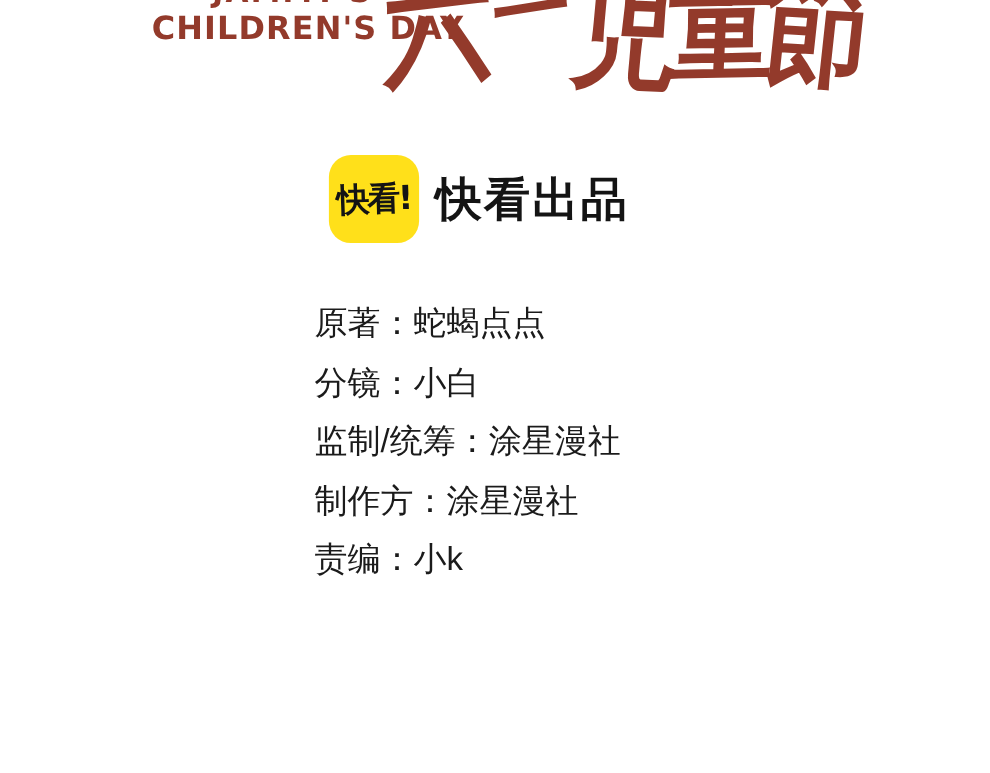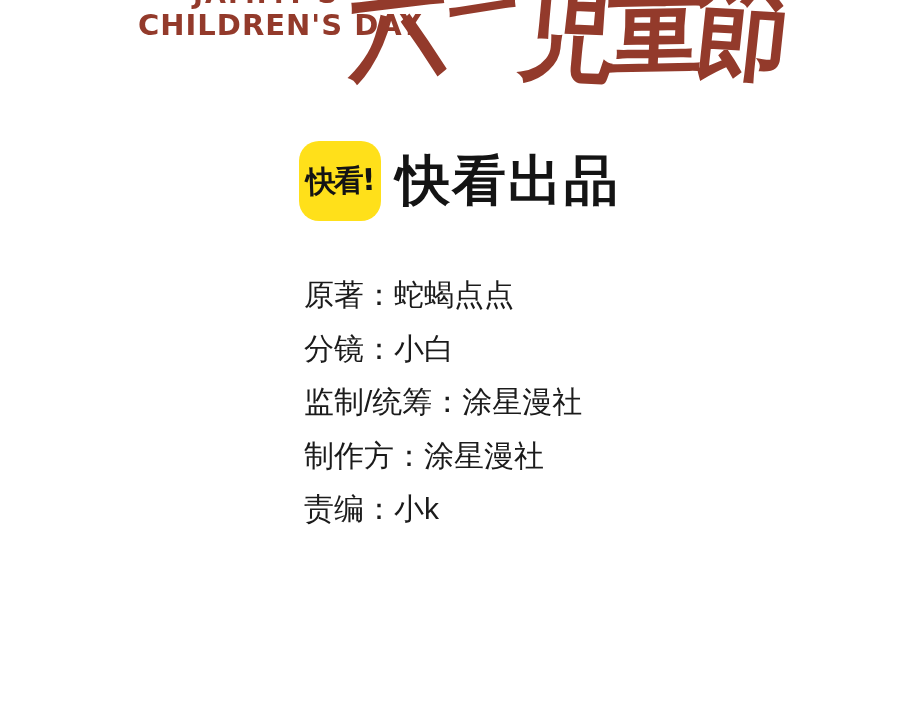--- a/index.html
+++ b/index.html
@@ -56,27 +56,27 @@
     display:flex;align-items:center;justify-content:center;
     flex:0 0 auto;
   }
   .logo-text{
     color:#141414;font-weight:900;font-size:30px;
     letter-spacing:-2px;
     font-family:"DejaVu Sans","Liberation Sans",sans-serif;
     transform:rotate(-2deg);
   }
   .publisher-label{
-    font-size:54px;font-weight:600;color:#141414;
+    font-size:42px;font-weight:600;color:#141414;
     letter-spacing:2px;white-space:nowrap;
   }
 
   
   .credits{
-    position:absolute;left:304px;top:268px;
+    position:absolute;left:286px;top:268px;
     color:var(--text-color);
   }
   .credit-line{
     font-size:30px;
     height:53.5px;line-height:53.5px;
     white-space:nowrap;
     font-weight:400;
   }
 </style>
 </head>

